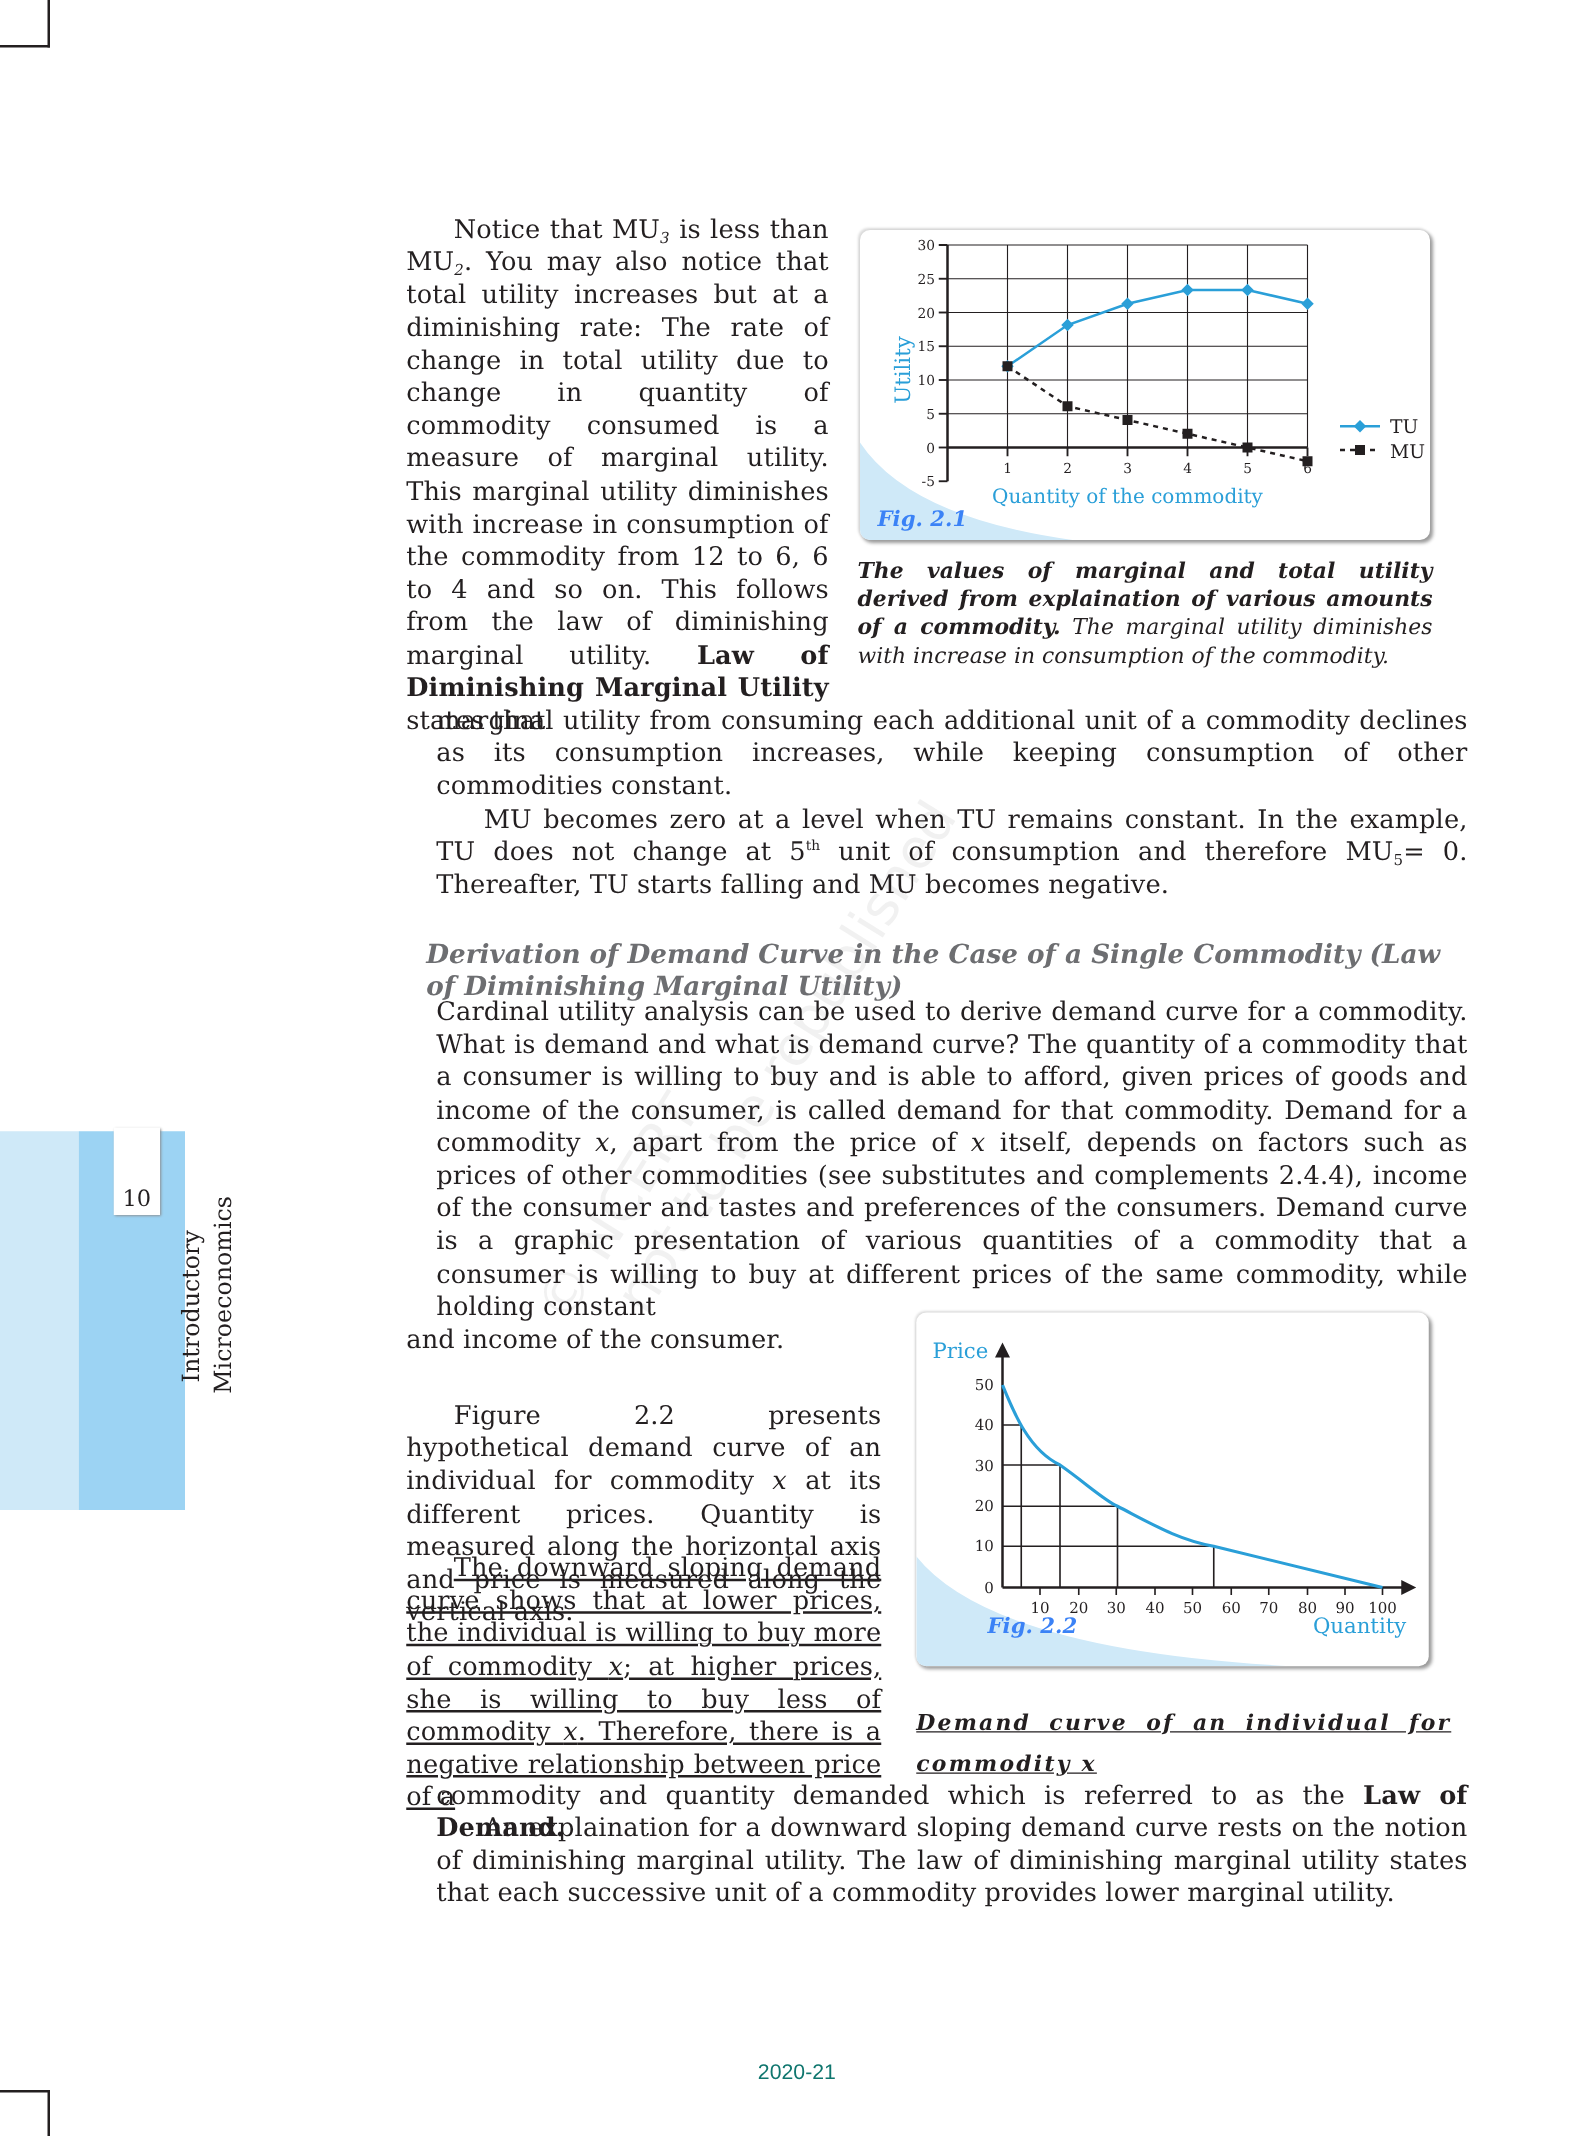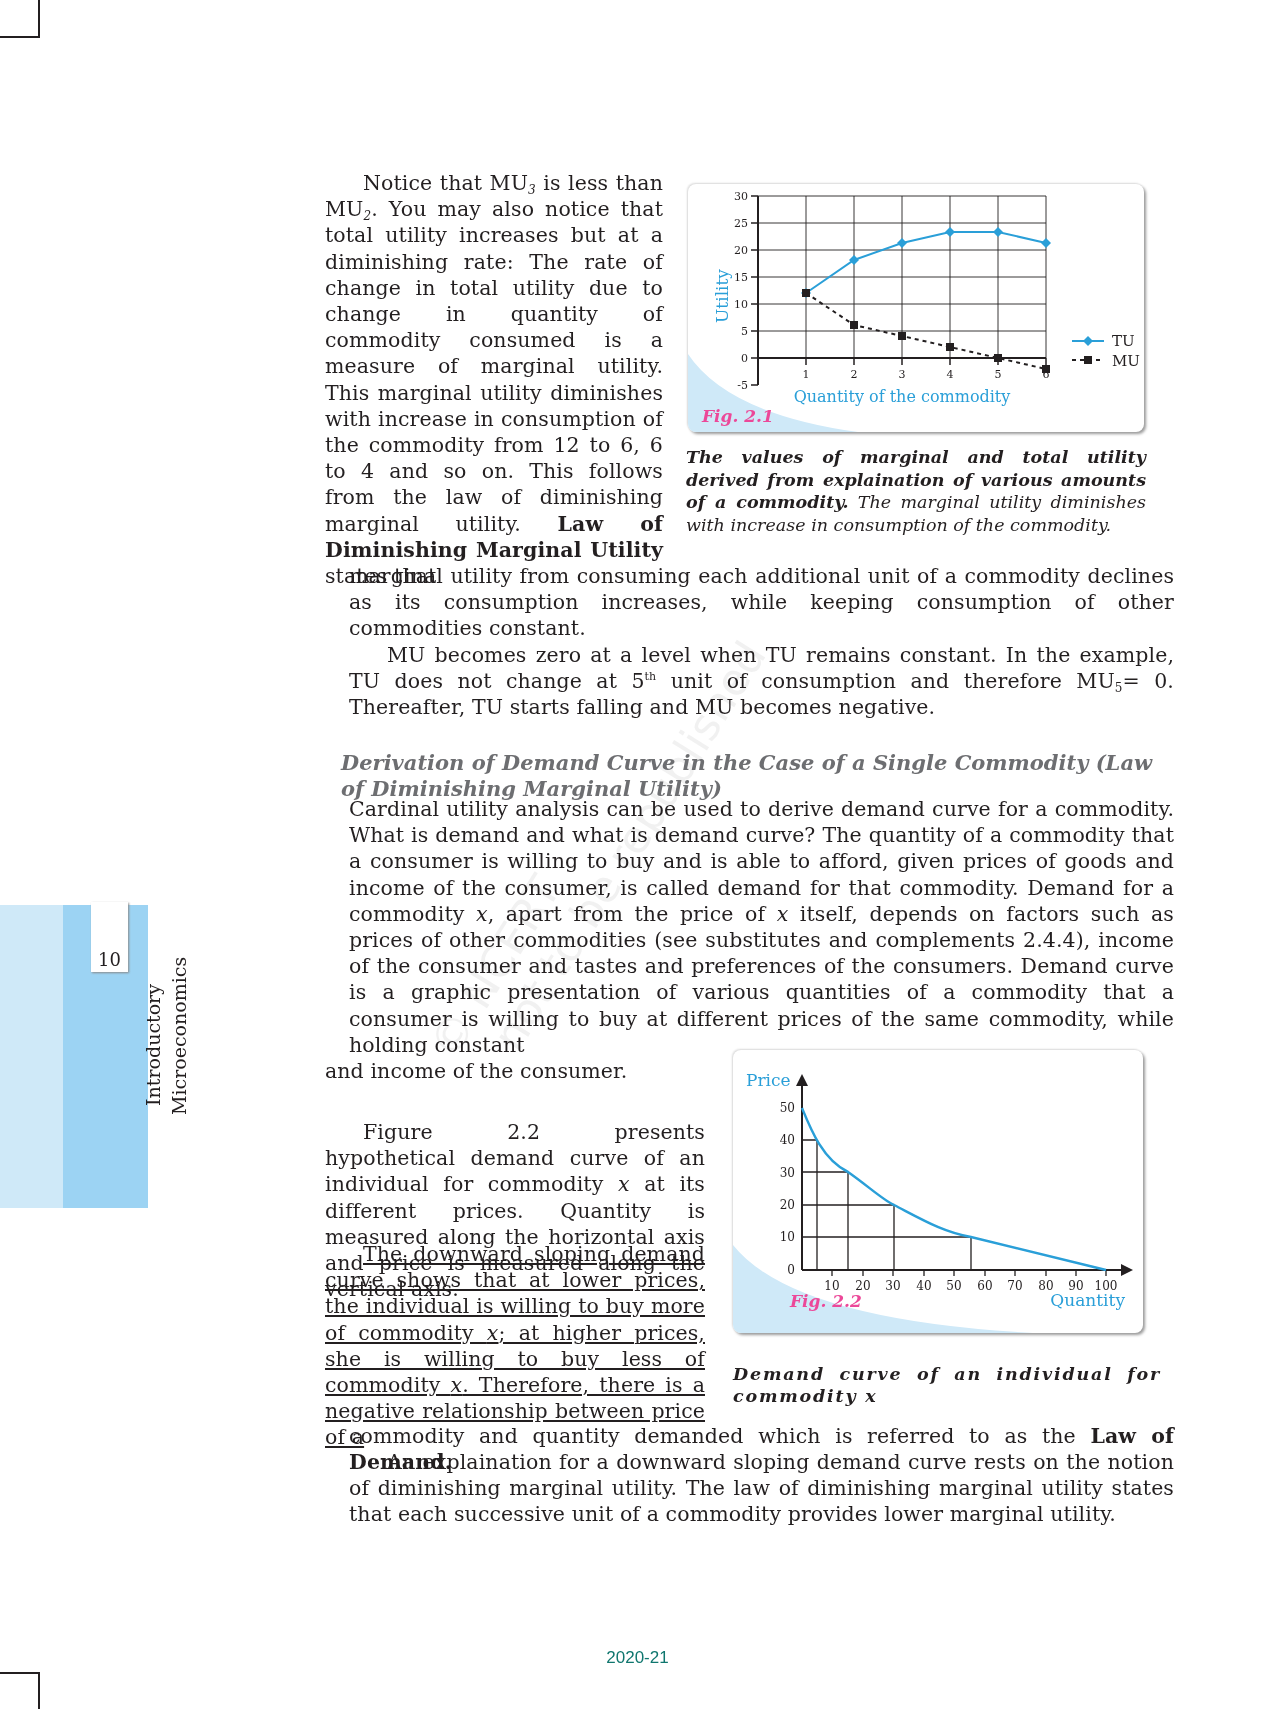--- a/index.html
+++ b/index.html
@@ -12,21 +12,21 @@
   .narrow { width:338px; }
   .wide { width:825px;margin-left:24px; }
   .bold { font-weight:bold; }
   .it { font-style:italic; }
   sub { font-size:12px; vertical-align:-4px; line-height:0; }
   sup { font-size:11px; vertical-align:8px; line-height:0; }
   .heading { position:absolute; left:325px; width:830px; font-size:21px; line-height:26px;
              font-weight:bold; font-style:italic; color:#6d6e71; margin:16px; }
   .figbox { position:absolute; background:#fff; border-radius:8px;
             box-shadow: 2px 2px 3px #9a9a9a, -1px -1px 2px #dcdcdc; overflow:hidden; }
-  .figlabel { position:absolute; font-weight:bold; font-style:italic; font-size:17px; color:#ec4899; }
+  .figlabel { position:absolute; font-weight:bold; font-style:italic; font-size:17px; color:#3b82f6; }
   .caption { position:absolute; font-size:17.5px; line-height:22.5px; text-align:justify; margin:0; }
   .sidebar-light { position:absolute; left:0; top:905px; width:63px; height:303px; background:#cfe9f8; }
   .sidebar-dark { position:absolute; left:63px; top:905px; width:85px; height:303px; background:#9cd3f3; }
   .pagebox { position:absolute; left:91px; top:902px; width:37px; height:70px; background:#fff;
              box-shadow:1px 1px 2px #8a8a8a; }
   .pagenum { position:absolute; left:91px; top:949px; width:37px; text-align:center; font-size:18px; color:#231f20; }
   .vtitle { position:absolute; left:140px; top:1115px; transform-origin:0 0; transform:rotate(-90deg);
             font-size:19px; line-height:26px; color:#231f20; white-space:nowrap; text-align:center; width:140px; }
   .footer { position:absolute; top:1648px; left:0; width:1275px; text-align:center;
             font-family:Liberation Sans, sans-serif; font-size:17px; color:#0f766e; }
@@ -232,15 +232,15 @@
         <text x="313" y="240">80</text>
         <text x="343" y="240">90</text>
       <text x="373" y="240">100</text>
     </g>
     <text x="13" y="36" font-size="17" fill="#2a9fd8">Price</text>
     <text x="392" y="256" font-size="17" fill="#2a9fd8" text-anchor="end">Quantity</text>
     <path d="M69,58 C78,80 90,110 115,122 C135,136 150,150 161,155 C190,170 210,182 238,187 C290,200 340,212 373,220" fill="none" stroke="#2a9fd8" stroke-width="2.5"></path>
   </svg>
   <div class="figlabel" style="left:9px;top:241px;margin-left:48px;">Fig. 2.2</div>
 </div>
-<p class="caption bold it" style="left:733px;top:1363px;width:428px;letter-spacing:1.8px;line-height:22px;">Demand curve of an individual for commodity x</p>
+<p class="caption bold it" style="left:733px;top:1363px;width:428px;letter-spacing:1.8px;line-height:33px;text-decoration:underline;">Demand curve of an individual for commodity x</p>
 
 <div class="footer">2020-21</div>
 
 </body></html>

